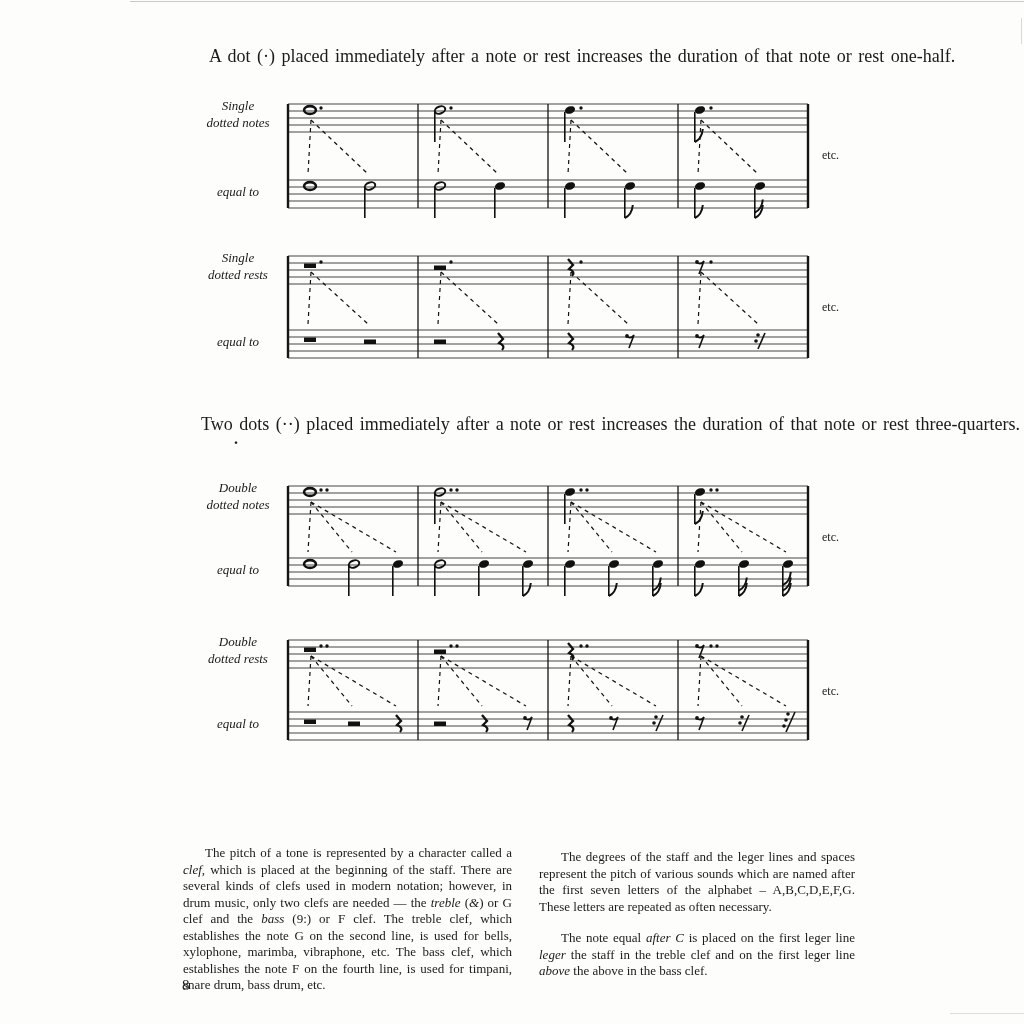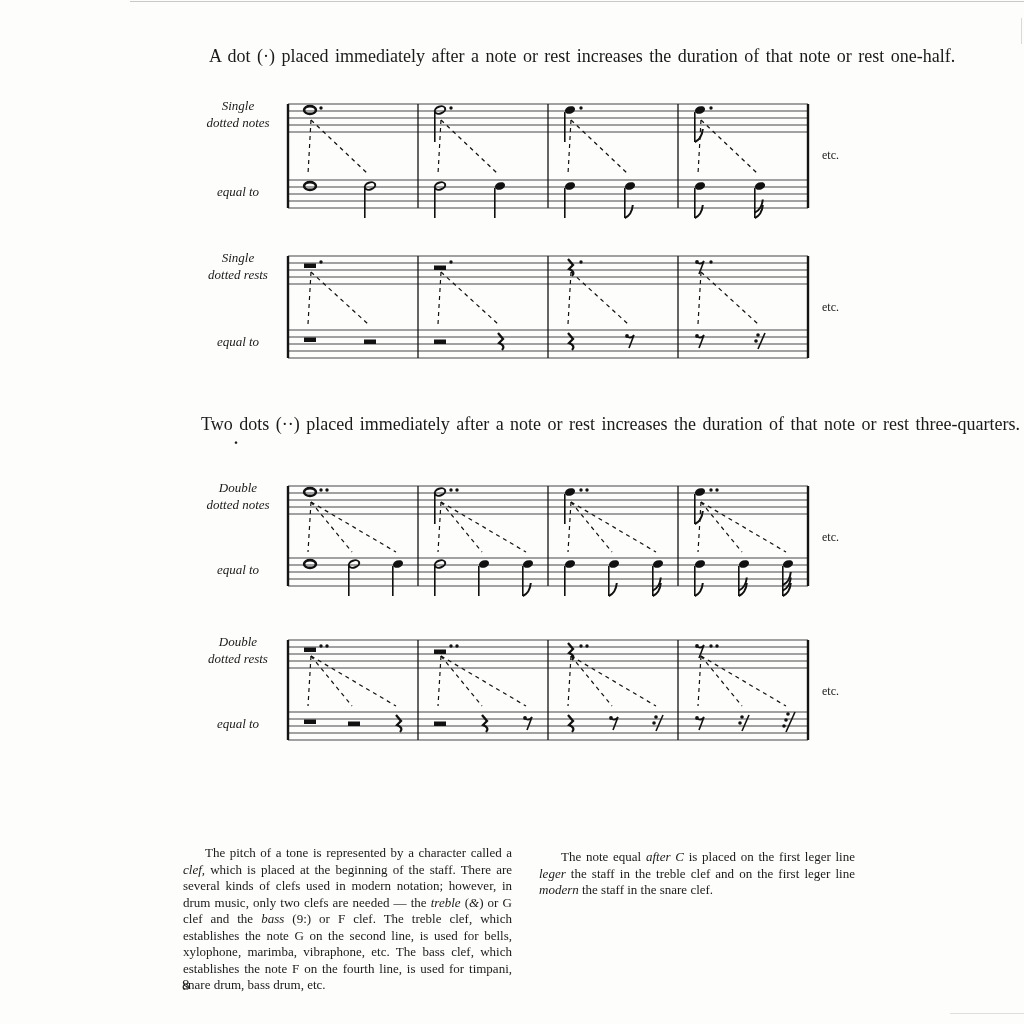--- a/index.html
+++ b/index.html
@@ -414,16 +414,17 @@
         <line x1="509" y1="74" x2="500" y2="94" stroke="#111" stroke-width="1.6"></line>
       </g>
       <line x1="415" y1="18" x2="500" y2="68" stroke="#111" stroke-width="1.2" stroke-dasharray="4 4"></line>
     </svg>
   </div>
 
 <div class="abs col" id="col-left" style="left:183px;top:806px;width:329px;">
     <p><span>The pitch of a tone is represented by a character called a </span><span class="it">clef,</span><span> which is placed at the beginning of the staff. There are several kinds of clefs used in modern notation; however, in drum music, only two clefs are needed — the </span><span class="it">treble</span><span> (</span><span class="it">&amp;</span><span>) or G clef and the </span><span class="it">bass</span><span> (</span><span>9:</span><span>) or F clef. The treble clef, which establishes the note G on the second line, is used for bells, xylophone, marimba, vibraphone, etc. The bass clef, which establishes the note F on the fourth line, is used for timpani, snare drum, bass drum, etc.</span></p>
   </div>
 <div class="abs col" id="col-right" style="left:539px;top:810px;width:316px;">
-    <p><span>The note equal </span><span class="it">after C</span><span> is placed on the first leger line </span><span class="it">leger</span><span> the staff in the treble clef and on the first leger line </span><span class="it">modern</span><span> the staff in the snare clef.</span></p>
+    <p><span>The degrees of the staff and the leger lines and spaces represent the pitch of various sounds which are named after the first seven letters of the alphabet – A,B,C,D,E,F,G. These letters are repeated as often necessary.</span></p>
+    <p><span>The note equal </span><span class="it">after C</span><span> is placed on the first leger line </span><span class="it">leger</span><span> the staff in the treble clef and on the first leger line </span><span class="it">above</span><span> the above in the bass clef.</span></p>
   </div>
 
 <div class="abs pgnum" style="left:182px;top:977px;">8</div>
 
 </body></html>

